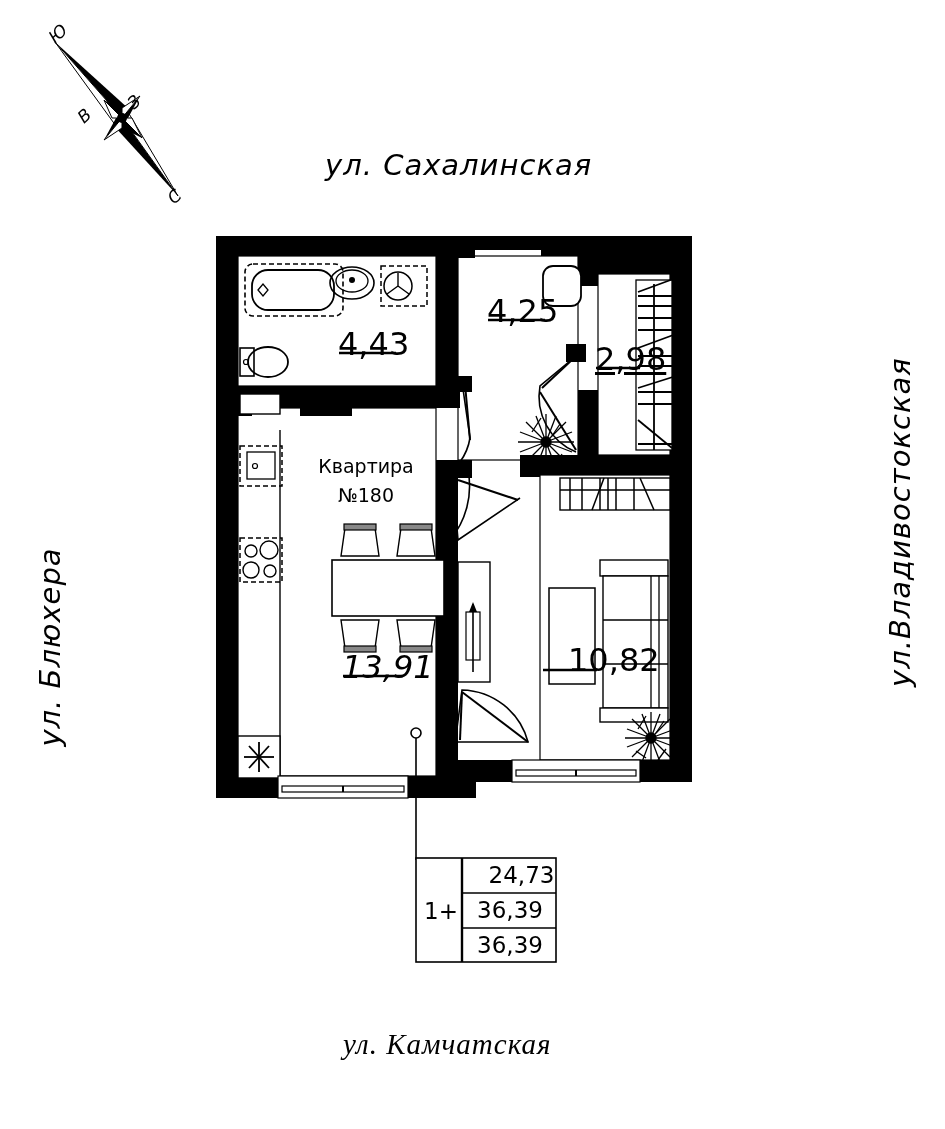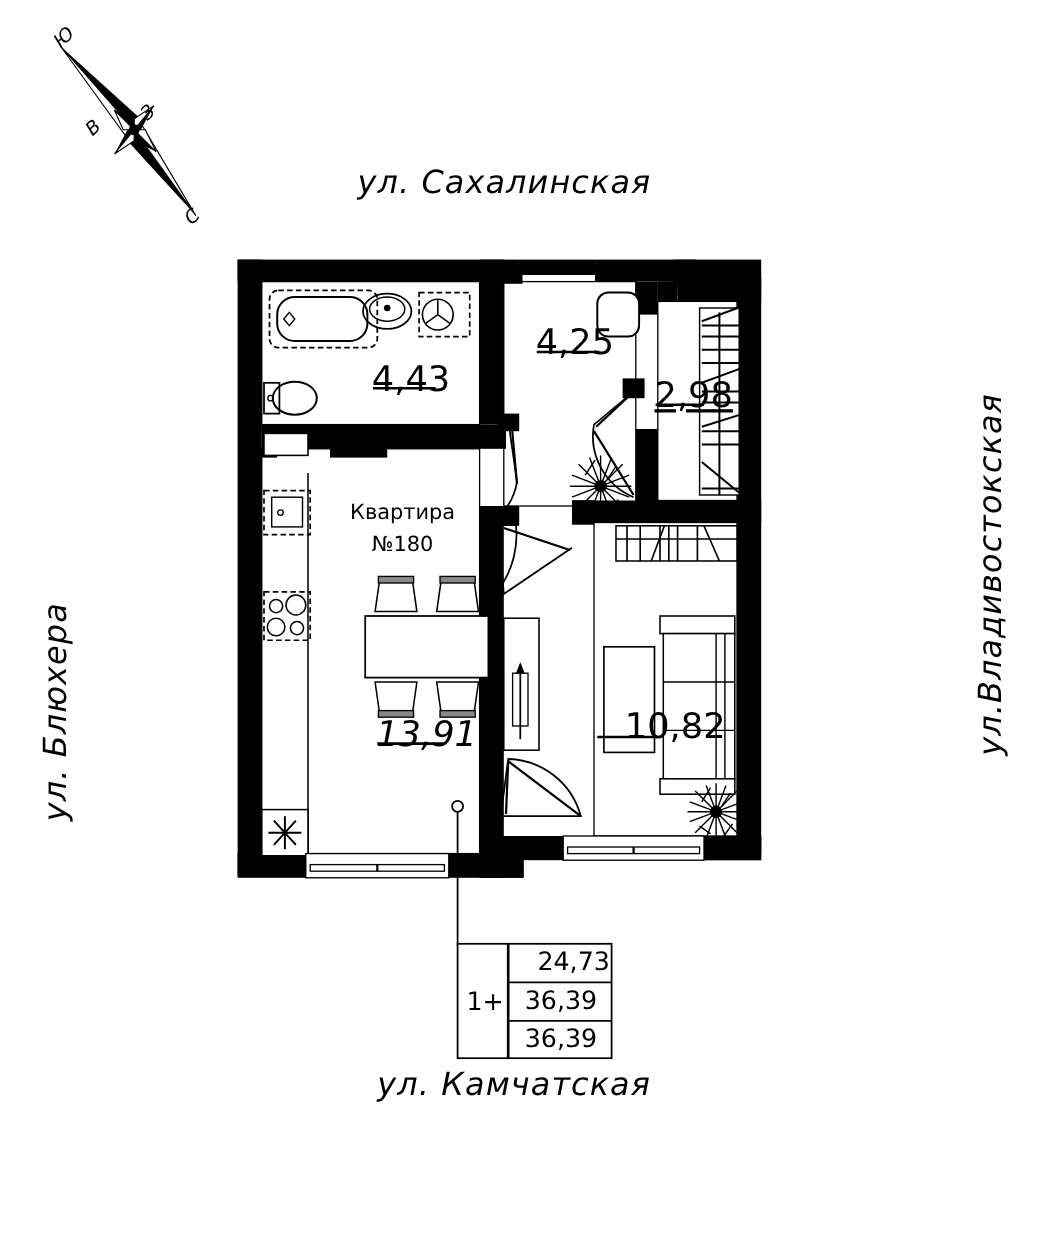--- a/index.html
+++ b/index.html
@@ -29,21 +29,22 @@
     letter-spacing: 1px;
     color: #000;
     white-space: nowrap;
   }
   #street-top {
     left: 325px;
     top: 148px;
   }
   #street-bottom {
     left: 343px;
-    top: 968px;
+    top: 1028px;
+    font-family: Liberation Serif, serif;
   }
   #street-left {
     left: -70px;
     top: 630px;
     width: 240px;
     text-align: center;
     transform: rotate(-90deg);
   }
   #street-right {
     left: 760px;

